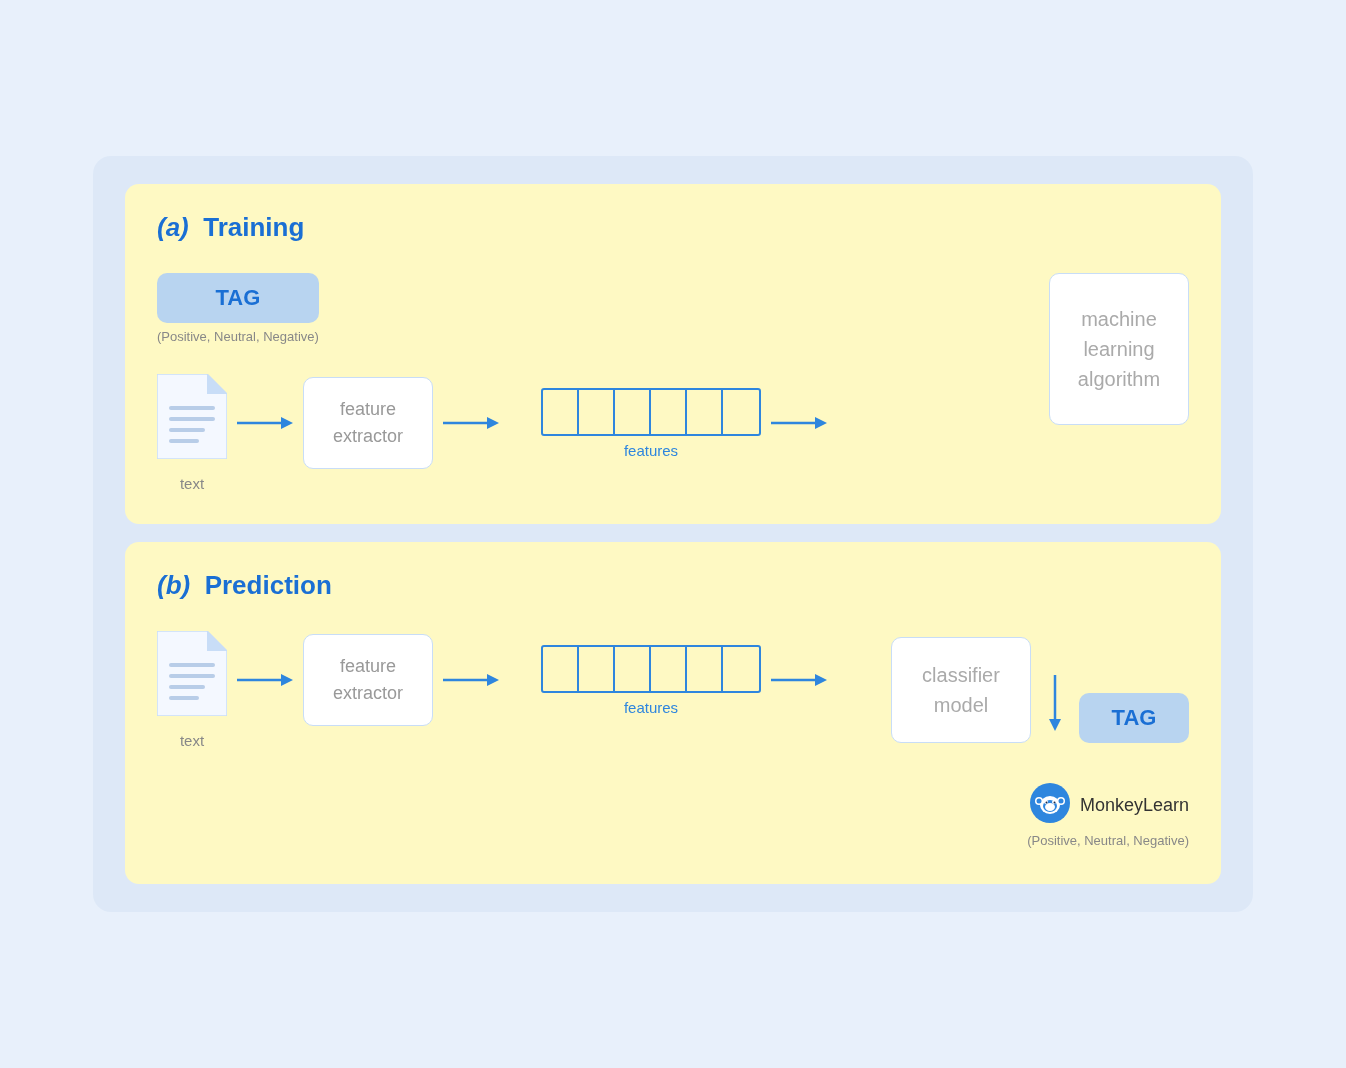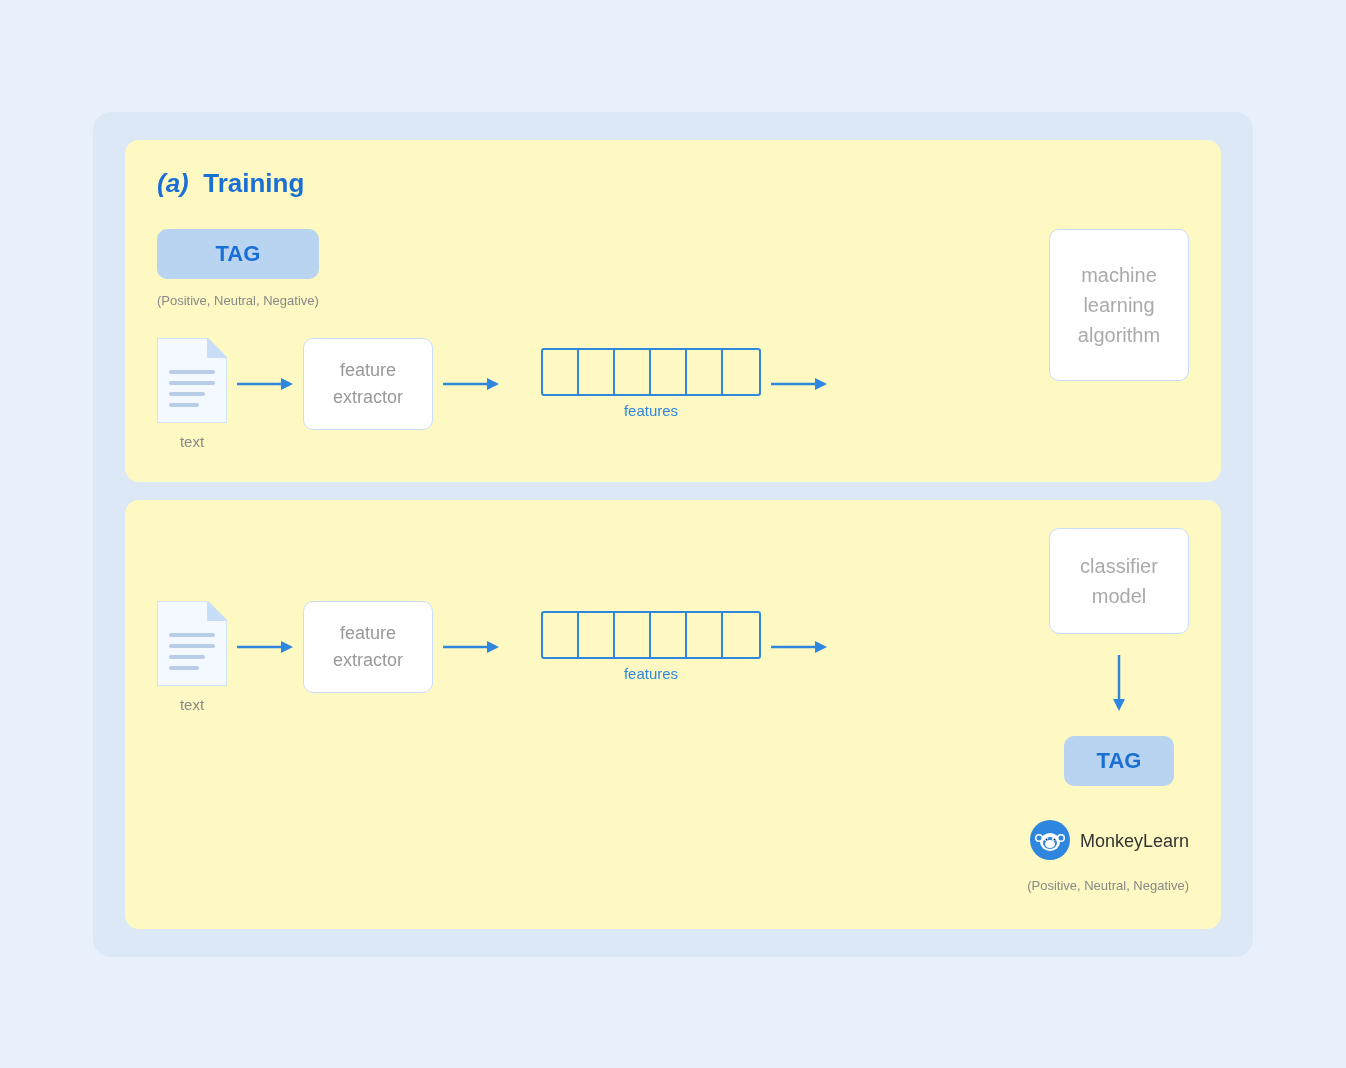--- a/index.html
+++ b/index.html
@@ -42,40 +42,40 @@
       padding: 12px 28px;
       font-size: 22px;
       font-weight: 800;
       color: #1a6fd4;
       min-width: 110px;
       text-align: center;
     }
     .tag-subtitle {
       font-size: 13px;
       color: #888;
-      margin-top: 14px;
+      margin-top: 6px;
       white-space: nowrap;
       text-align: right;
     }
     
     .doc-icon {
       width: 70px;
       height: 85px;
       position: relative;
       flex-shrink: 0;
     }
     .doc-icon svg {
       width: 70px;
       height: 85px;
     }
     .doc-label {
       text-align: center;
       color: #888;
       font-size: 15px;
-      margin-top: 10px;
+      margin-top: 16px;
     }
     
     .feature-extractor-box {
       background: #fff;
       border-radius: 10px;
       border: 1.5px solid #c8ddf7;
       padding: 18px 24px;
       font-size: 18px;
       color: #999;
       text-align: center;
@@ -162,22 +162,22 @@
       margin-top: 20px;
     }
     .logo-text {
       font-size: 18px;
       color: #333;
       font-weight: 500;
     }
     
     .right-prediction-col {
       display: flex;
-      flex-direction: column;
-      align-items: center;
+      flex-direction: row;
+      align-items: flex-end;
       gap: 13px;
     }
     .prediction-bottom-row {
       display: flex;
       justify-content: space-between;
       align-items: flex-end;
       margin-top: 14px;
       flex-direction: column;
     }
   </style>
@@ -264,20 +264,24 @@
 
         <div class="ml-algo-box">
           <span>machine<br>learning<br>algorithm</span>
         </div>
       </div>
     </div>
 
   </div>
 
   <div class="section" style="margin-bottom:0;">
+    <div class="section-title">
+      <span class="letter">(b)</span>
+      &nbsp;<span>Prediction</span>
+    </div>
 
     <div style="display:flex; align-items:center; gap:0; width:100%;">
 
       <div style="display:flex; flex-direction:column; align-items:center; flex-shrink:0;">
         <div class="doc-icon">
           <svg viewBox="0 0 70 85" xmlns="http://www.w3.org/2000/svg">
             <polygon points="0,0 50,0 70,20 70,85 0,85" fill="#f4f8ff" stroke="#c8ddf7" stroke-width="1.5"></polygon>
             <polygon points="50,0 50,20 70,20" fill="#c8ddf7"></polygon>
             <rect x="12" y="32" width="46" height="4" rx="2" fill="#b8cde8"></rect>
             <rect x="12" y="43" width="46" height="4" rx="2" fill="#b8cde8"></rect>

